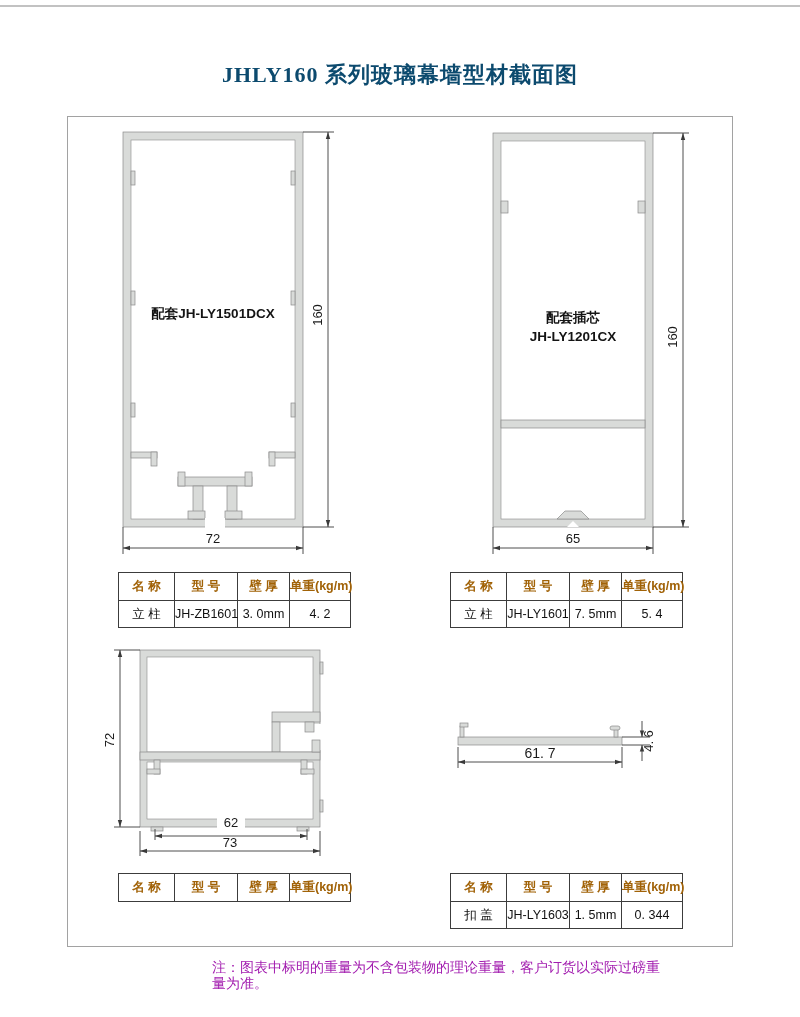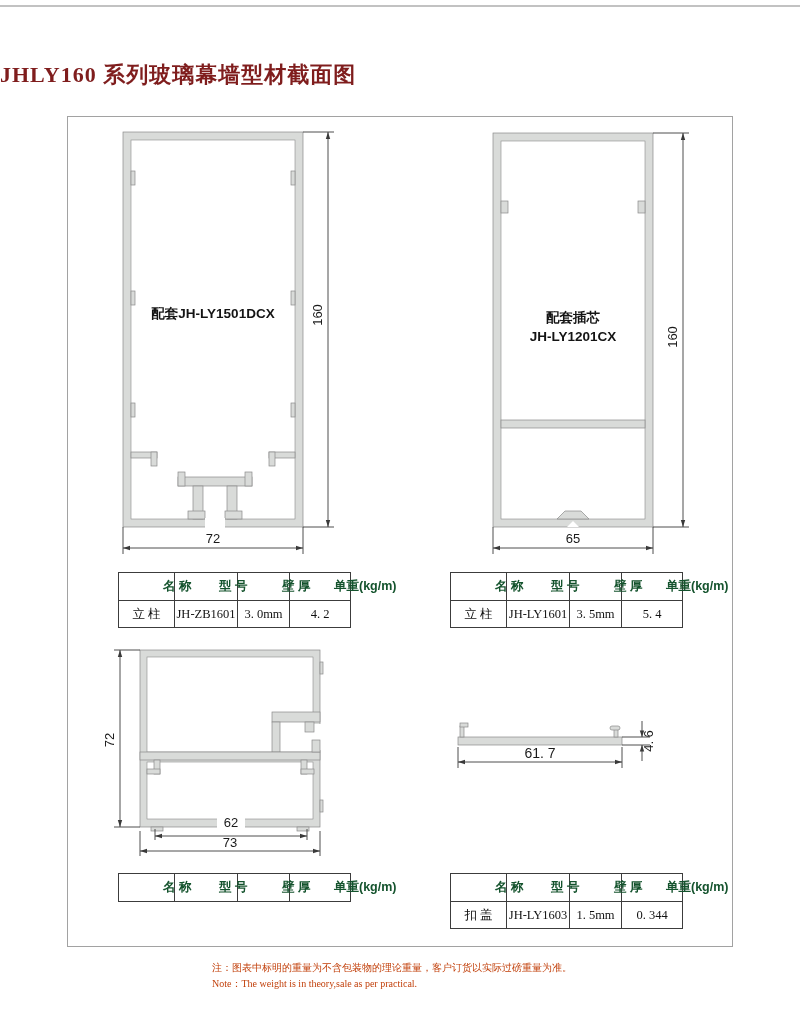--- a/index.html
+++ b/index.html
@@ -1,41 +1,41 @@
 <!DOCTYPE html>
 <html><head>
 <meta charset="utf-8">
 <style>
   html,body{margin:0;padding:0;background:#ffffff;}
   .page{position:relative;width:800px;height:1017px;background:#ffffff;overflow:hidden;
         font-family:"Liberation Sans",sans-serif;color:#1a1a1a;}
   .top-divider{position:absolute;left:0;top:5px;width:800px;height:2px;background:#c2c2c2;}
-  .page-title{position:absolute;left:0;top:60px;width:800px;
+  .page-title{position:absolute;left:0;top:60px;width:800px;text-align:center;
         font-family:"Liberation Serif",serif;font-weight:bold;font-size:22px;
-        letter-spacing:1px;color:#7f1d1d;}
+        letter-spacing:1px;color:#0c4a6e;}
   .content-frame{position:absolute;left:67px;top:116px;width:666px;height:831px;
         border:1.5px solid #a2a2a2;box-sizing:border-box;}
   svg{position:absolute;overflow:visible;}
   svg text{font-family:"Liberation Sans",sans-serif;fill:#1a1a1a;stroke:none;}
   .profile rect, .profile polygon{fill:#d9dbd9;stroke:#8a8a8a;stroke-width:0.7;}
   .profile .cavity{fill:#ffffff;stroke:#8a8a8a;stroke-width:0.6;}
   .profile .cut{fill:#ffffff;stroke:none;}
   .dim line{stroke:#3a3a3a;stroke-width:0.9;}
   .dim polygon{fill:#3a3a3a;stroke:none;}
   .dim text{font-size:13px;}
   .dim .big{font-size:14px;}
   .label-text{font-size:13.5px;font-weight:600;fill:#141414;}
   table.spec{position:absolute;border-collapse:collapse;table-layout:fixed;width:232px;
         background:#fff;}
   table.spec th, table.spec td{border:1px solid #3c3c3c;text-align:center;vertical-align:middle;
         white-space:nowrap;overflow:visible;padding:0;}
-  table.spec th{height:27px;font-size:12.5px;font-weight:600;color:#14532d;padding-left:44px;}
-  table.spec td{height:26px;font-size:12.5px;color:#111;font-family:Liberation Serif, serif;}
+  table.spec th{height:27px;font-size:12.5px;font-weight:600;color:#a16207;}
+  table.spec td{height:26px;font-size:12.5px;color:#111;}
   .notes{position:absolute;left:212px;top:960px;width:460px;
-        font-family:"Liberation Serif",serif;font-size:10px;line-height:16px;color:#c2410c;}
+        font-family:"Liberation Serif",serif;font-size:14px;line-height:16px;color:#a21caf;}
 </style>
 </head>
 <body>
 
 <div class="page">
 
   <div class="top-divider"></div>
 
   <div class="page-title">JHLY160 系列玻璃幕墙型材截面图</div>
 
@@ -220,21 +220,21 @@
     <tbody>
         <tr>
       <th>名 称</th>
       <th>型 号</th>
       <th>壁 厚</th>
       <th>单重(kg/m)</th>
     </tr>
     <tr>
       <td>立 柱</td>
       <td>JH-LY1601</td>
-      <td>3. 5mm</td>
+      <td>7. 5mm</td>
       <td>5. 4</td>
     </tr>
   </tbody>
     </table>
 
   <table class="spec" style="left:118px;top:873px;">
     <colgroup>
         <col style="width:56px">
         <col style="width:63px">
         <col style="width:52px">
@@ -268,16 +268,15 @@
       <td>扣 盖</td>
       <td>JH-LY1603</td>
       <td>1. 5mm</td>
       <td>0. 344</td>
     </tr>
   </tbody>
     </table>
 
   <div class="notes">
     <div>注：图表中标明的重量为不含包装物的理论重量，客户订货以实际过磅重量为准。</div>
-    <div>Note：The weight is in theory,sale as per practical.</div>
   </div>
 
 </div>
 
 </body></html>

